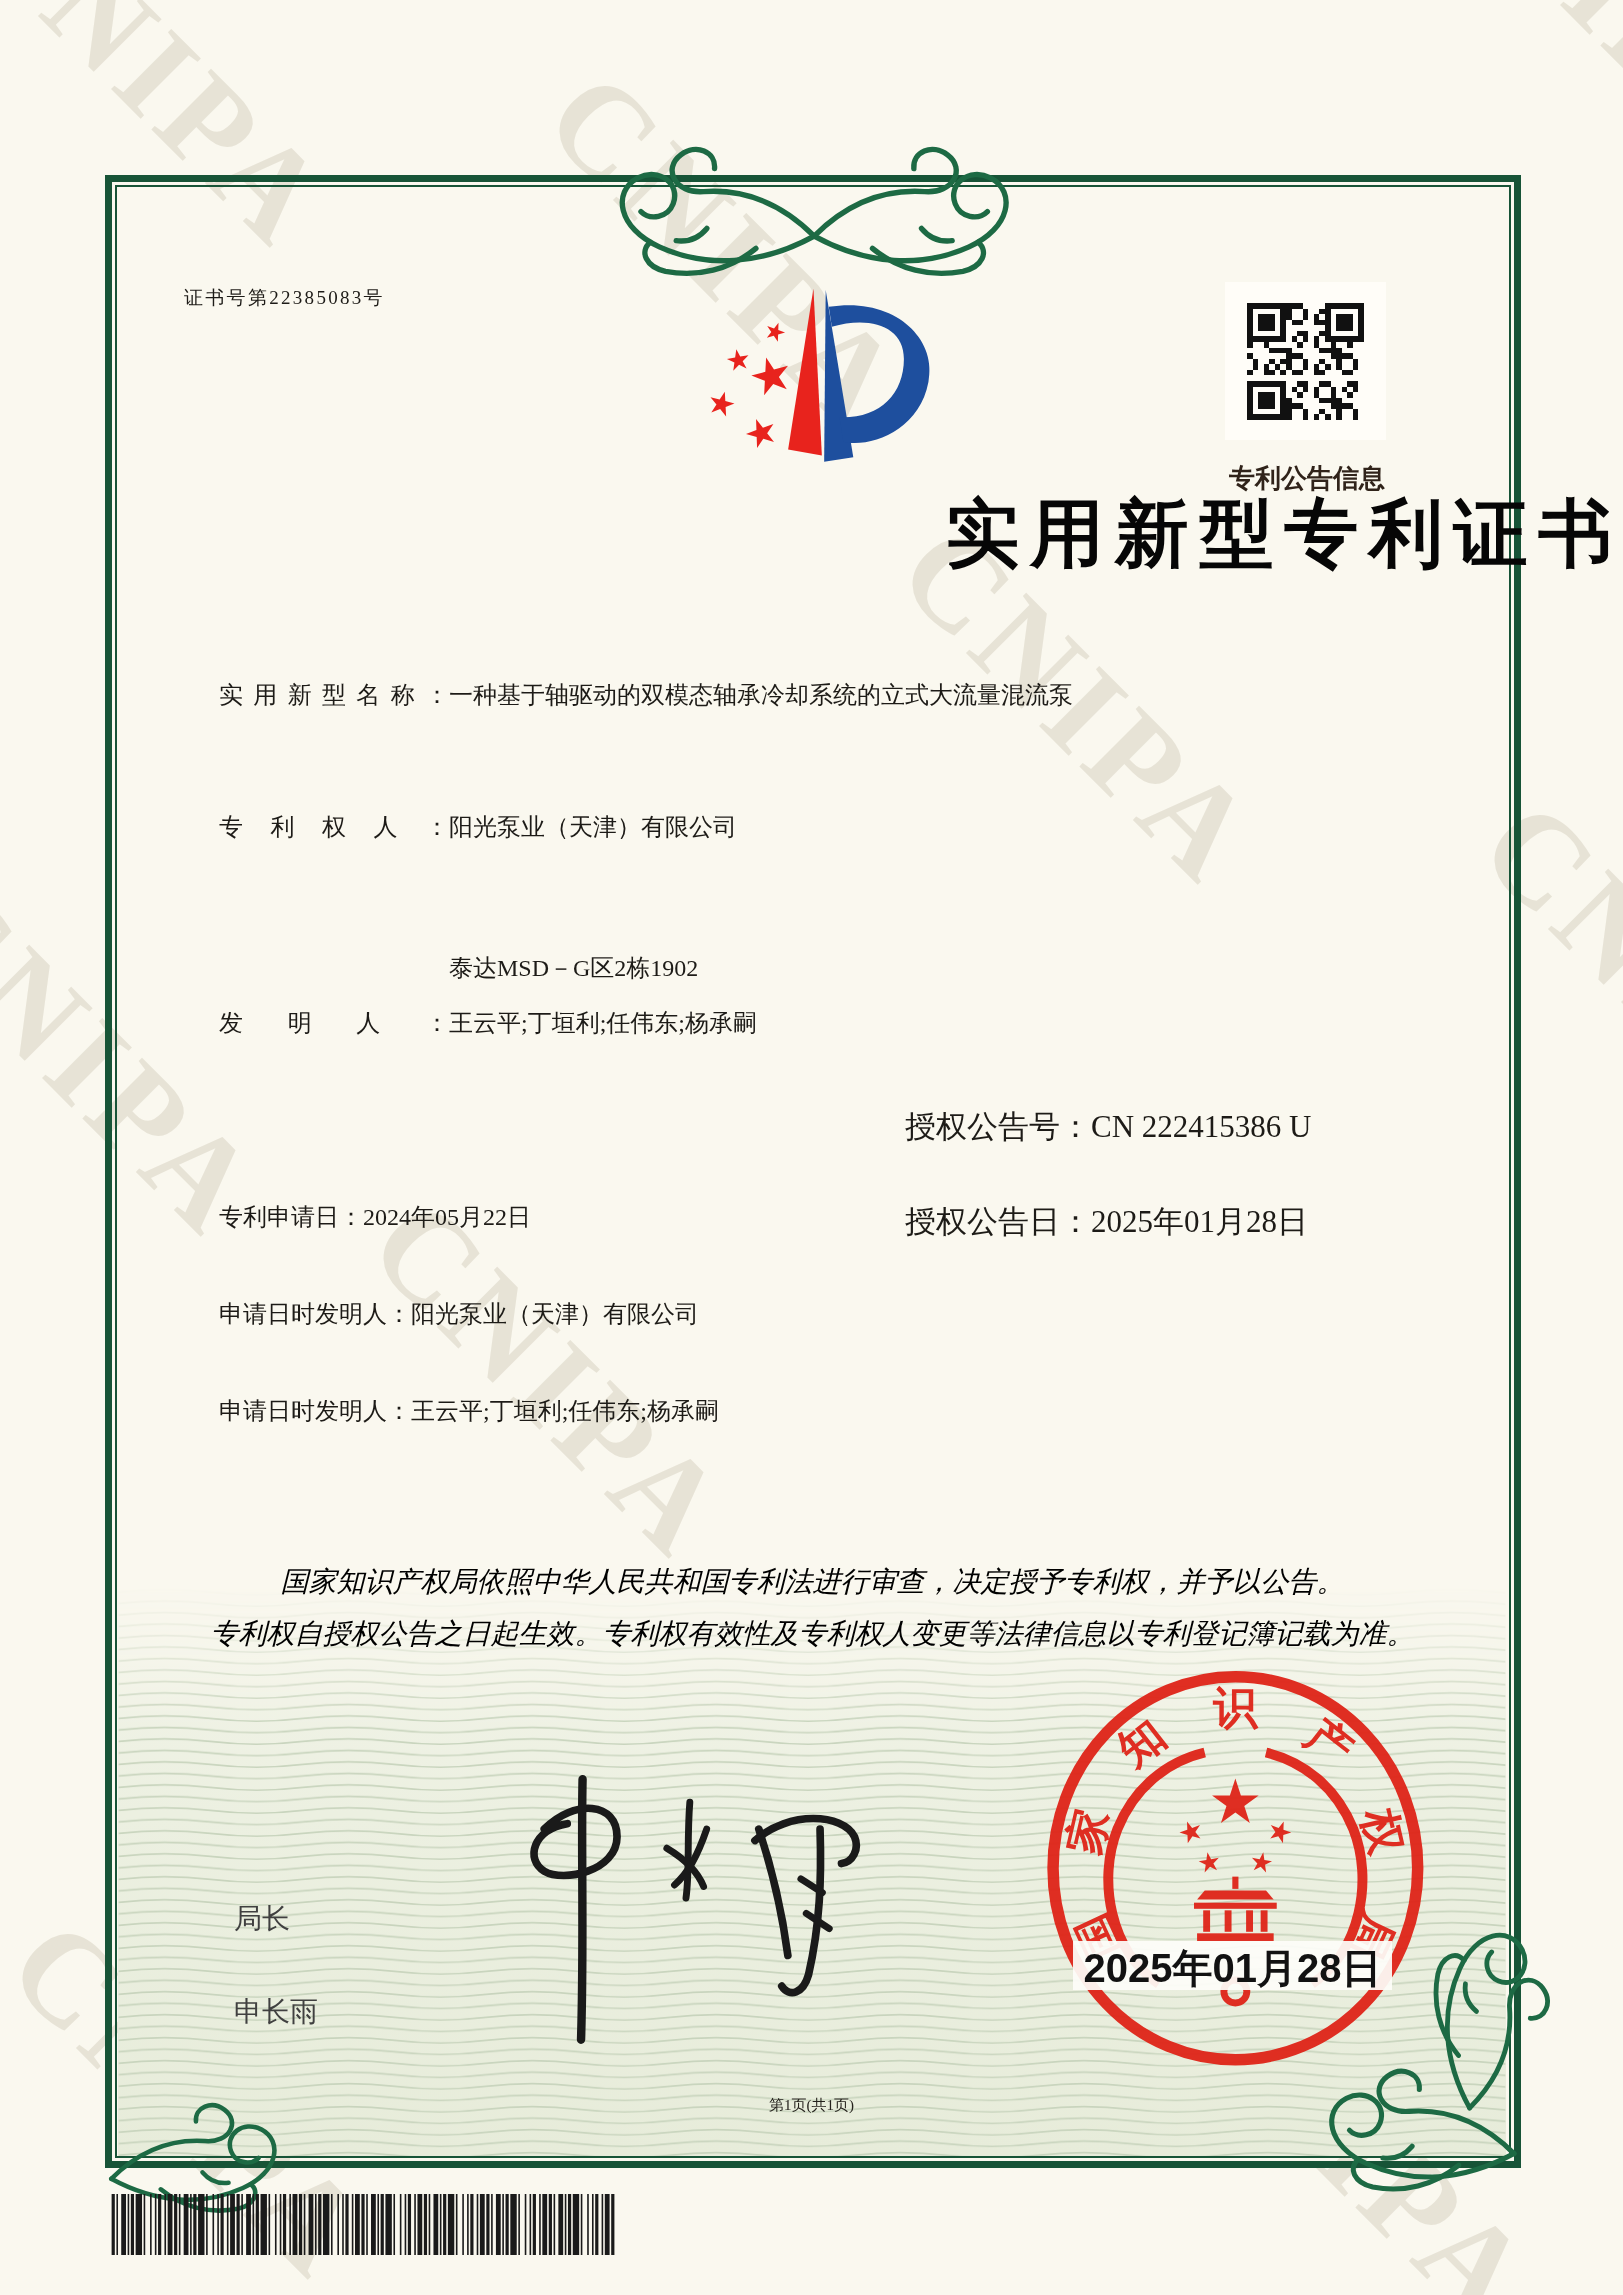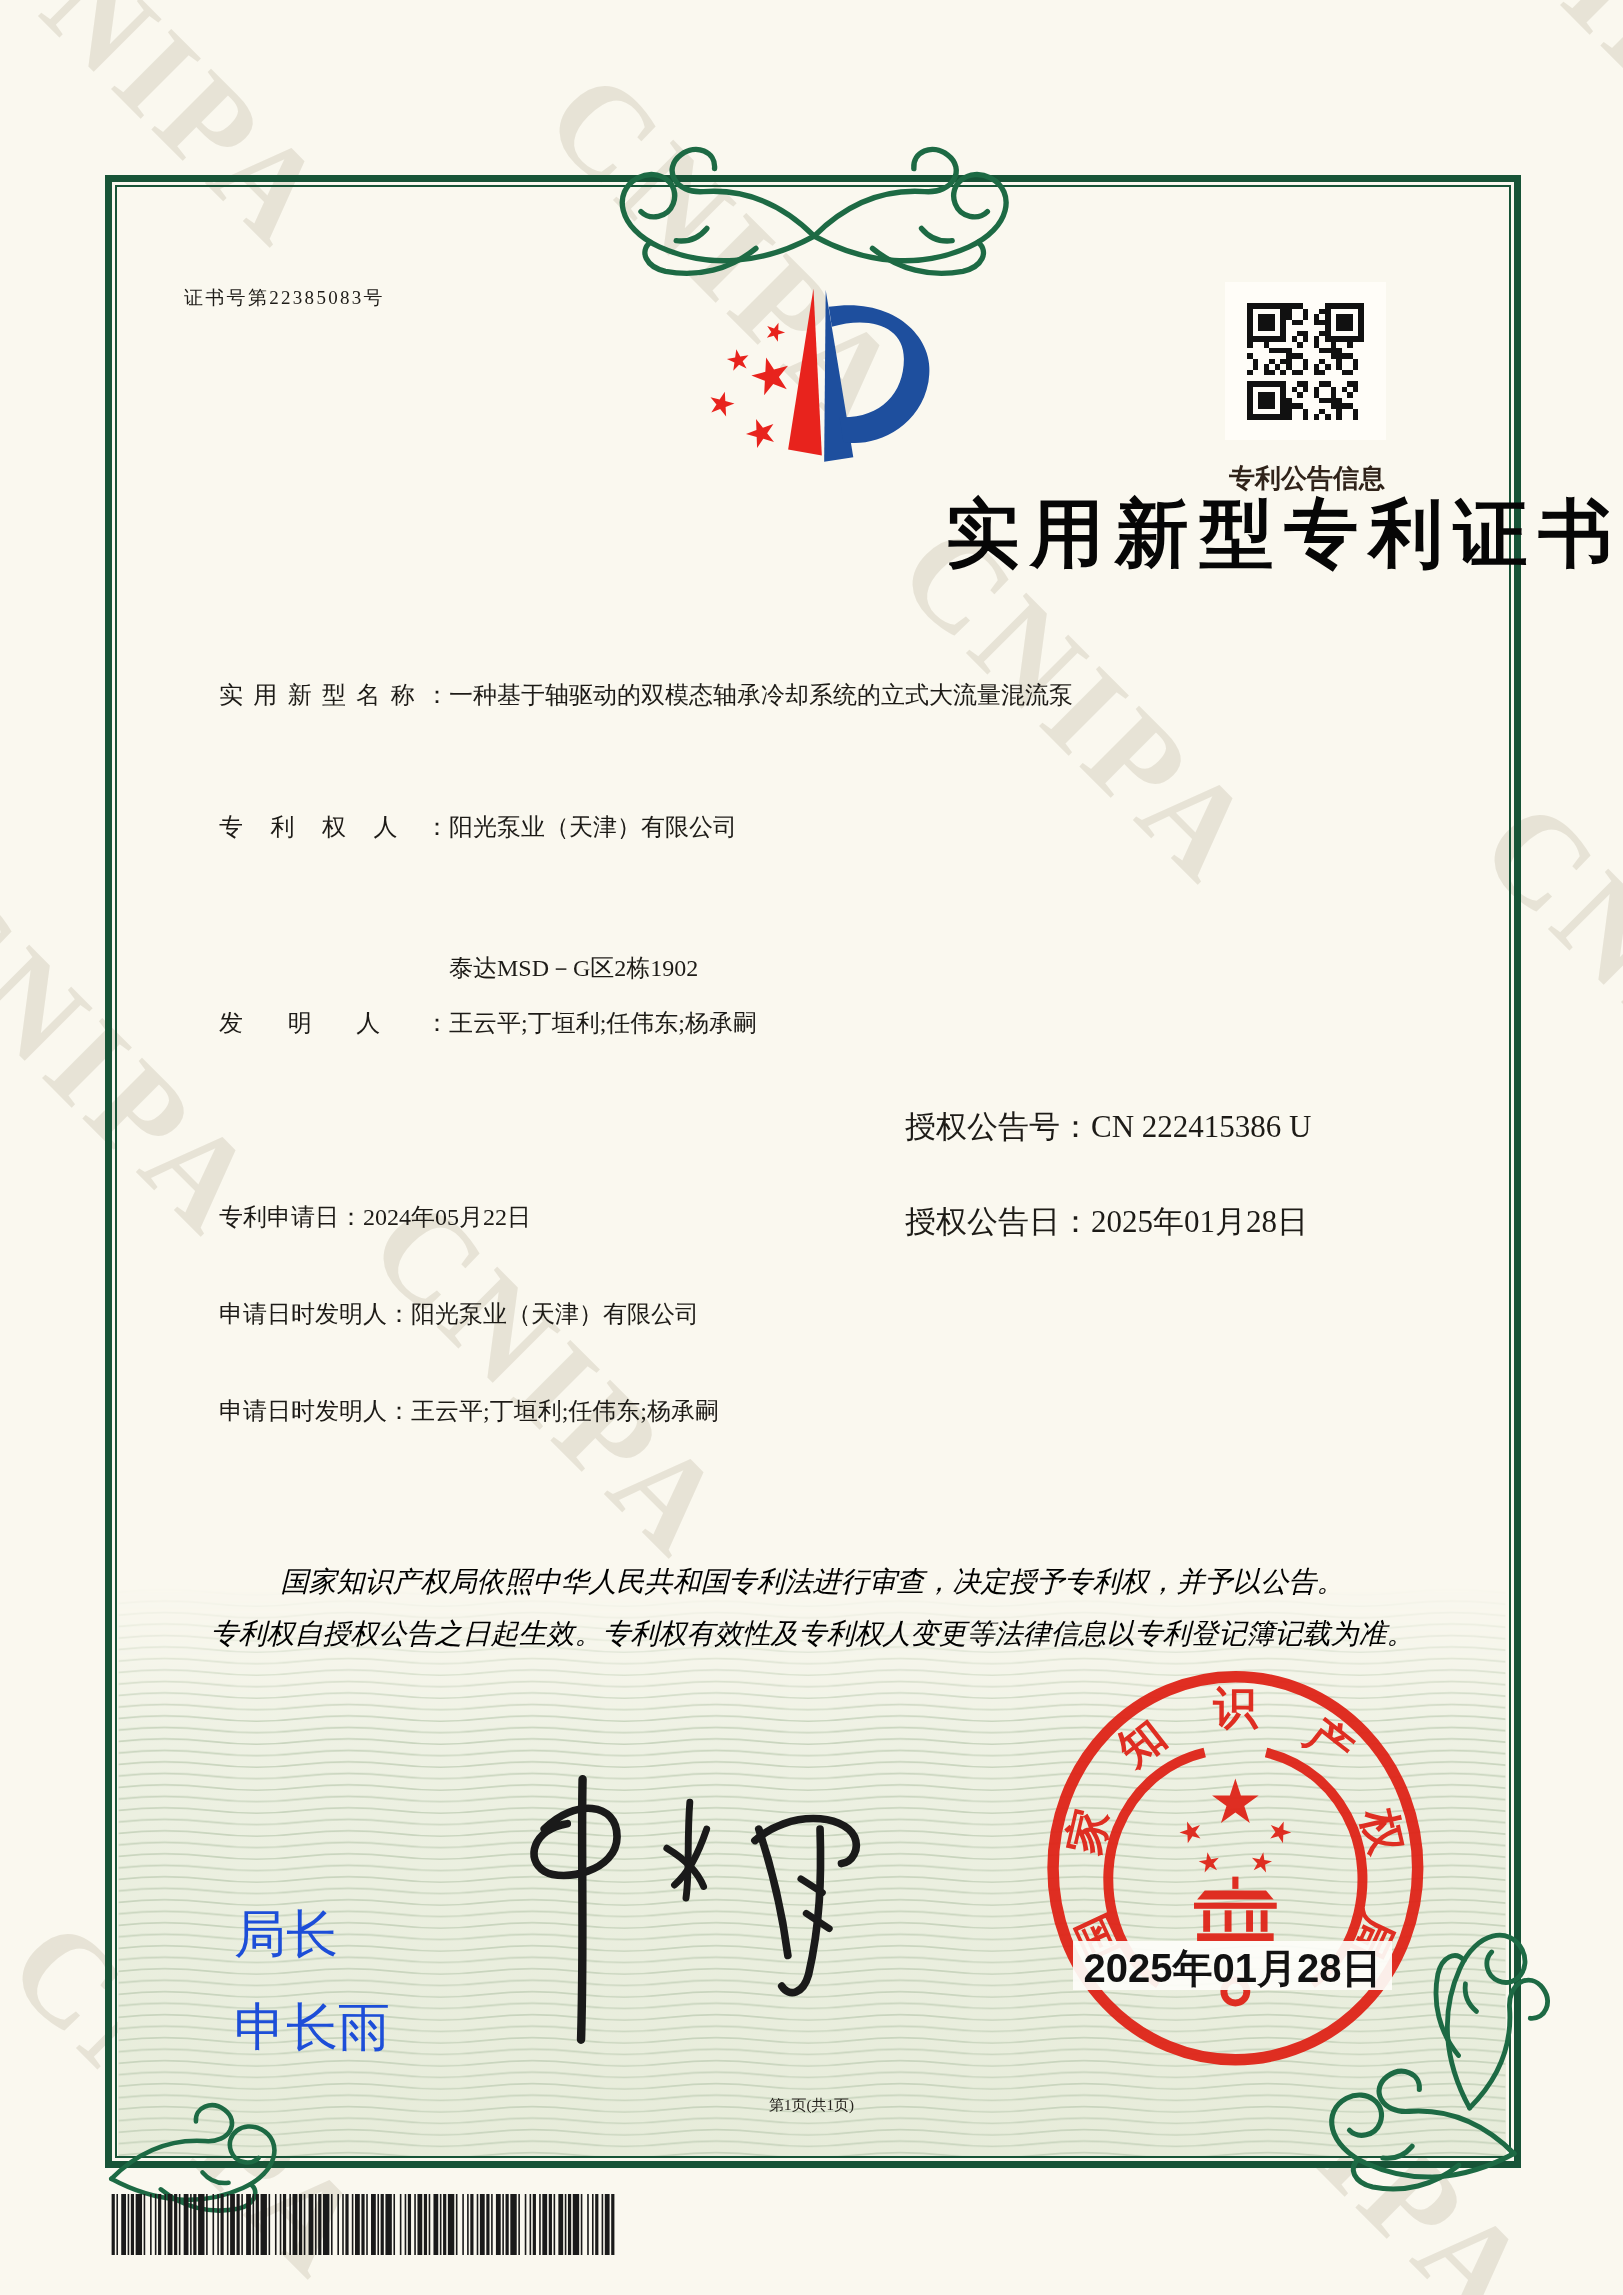--- a/index.html
+++ b/index.html
@@ -32,22 +32,22 @@
          font-weight:900;letter-spacing:10.7px;color:#060606;z-index:3;}
   
   .row{position:absolute;left:219px;font-size:24px;white-space:nowrap;z-index:3;}
   .row2{position:absolute;left:905px;font-size:31px;white-space:nowrap;z-index:3;}
   .lab{display:inline-block;}
   .w300{width:230px;text-align:justify;text-align-last:justify;}
   
   .st{position:absolute;left:176px;width:1273px;text-align:center;font-size:28px;
       font-style:italic;color:#000000;z-index:3;white-space:nowrap;}
   
-  .sig-label{position:absolute;left:234px;font-size:52px;z-index:3;
-             font-family:"Liberation Sans","DejaVu Sans",sans-serif;color:#1d4ed8;}
+  .sig-label{position:absolute;left:234px;font-size:28px;z-index:3;
+             font-family:"Liberation Sans","DejaVu Sans",sans-serif;color:#404040;}
   .sig-svg{position:absolute;left:460px;top:1756px;z-index:4;}
   .seal{position:absolute;left:1027px;top:1656px;z-index:4;opacity:.95;}
   .seal text{font-family:"Liberation Serif","DejaVu Serif",serif;font-weight:700;
              font-size:58px;fill:#df2418;}
   .seal-date{position:absolute;left:1073px;top:1941px;width:319px;height:49px;line-height:49px;
              text-align:center;font:700 40px "Liberation Sans","DejaVu Sans",sans-serif;
              color:#121212;background:rgba(253,253,249,.93);z-index:5;white-space:nowrap;}
   
   .footer{position:absolute;left:0;right:0;top:2096px;text-align:center;font-size:15px;
           color:#24211c;z-index:3;}

